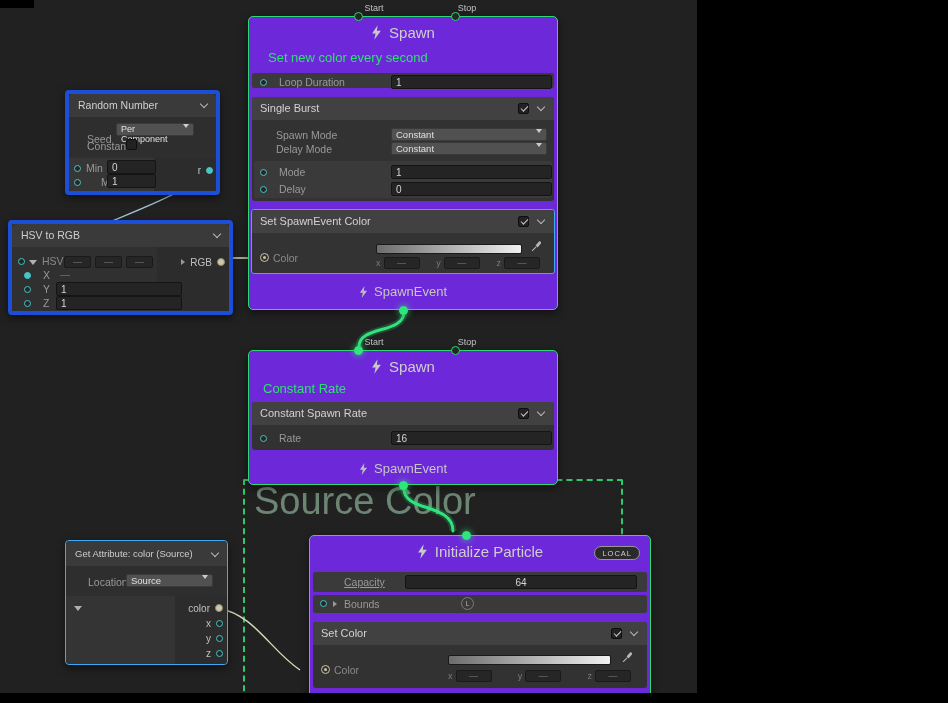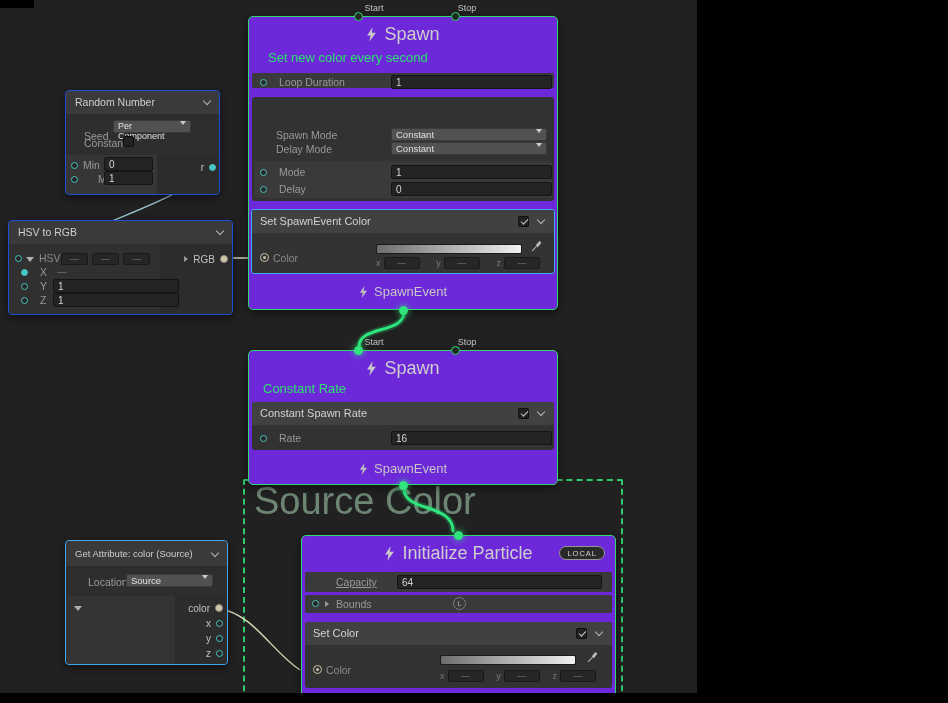--- a/index.html
+++ b/index.html
@@ -13,24 +13,24 @@
 
   
   .group-box { position:absolute; z-index:0; border:2px dashed #2fc96d; border-radius:2px; }
   .group-title { position:absolute; z-index:0; font-size:38px; color:rgba(138,173,148,0.72); white-space:nowrap; }
 
   svg.edges { position:absolute; left:0; top:0; z-index:1; }
 
   
   .node { position:absolute; z-index:2; background:#2e2e2e; border-radius:5px; box-shadow:0 3px 9px rgba(0,0,0,.5); font-size:10.5px; color:#b4b4b4; }
   .ctx { border:1.5px solid #30d872; background:#6d28d9; }
-  .op  { border:1px solid #1d4ed8; border-radius:4px; }
+  .op  { border:4px solid #1d4ed8; border-radius:4px; }
   .op.sel { border:1.5px solid #3fa8f4; }
 
-  .ctx-title { position:absolute; left:0; right:0; top:7px; display:flex; justify-content:center; align-items:center; gap:7px; font-size:18px; color:#cecece; }
+  .ctx-title { position:absolute; left:0; right:0; top:7px; display:flex; justify-content:center; align-items:center; gap:7px; font-size:15px; color:#cecece; }
   .note { position:absolute; font-size:13px; color:#2ce26d; white-space:nowrap; }
   .ctx-foot { position:absolute; left:0; right:0; display:flex; justify-content:center; align-items:center; gap:6px; font-size:13px; color:#c6c6c6; }
   .flow-label { position:absolute; font-size:9px; color:#c2c2c2; text-align:center; }
 
   .ohead { position:absolute; left:0; right:0; top:0; height:23px; background:#3a3a3a; border-radius:4px 4px 0 0; }
   .otitle { position:absolute; left:9px; top:5px; font-size:10.5px; color:#cfcfcf; white-space:nowrap; }
   .props { position:absolute; left:0; right:0; bottom:0; background:#363636; border-radius:0 0 4px 4px; }
   .outcol { position:absolute; right:0; top:0; bottom:0; background:#2c2c2c; border-radius:0 0 4px 0; }
   .outrow { position:absolute; display:flex; align-items:center; gap:5px; height:14px; }
   .olab { font-size:10px; color:#c0c0c0; }
@@ -106,20 +106,25 @@
     </div>
     <div class="note" style="left:19px;top:33px;">Set new color every second</div>
 
     <div class="prow" style="left:3px;right:3px;top:56px;height:15px;">
       <span class="port pd" style="left:8px;top:6px;"></span>
       <span class="lab" style="left:27px;top:3px;">Loop Duration</span>
       <div class="tf" style="left:139px;width:161px;top:2px;">1</div>
     </div>
 
     <div class="block" style="left:3px;right:3px;top:80px;height:104px;">
+      <div class="bhead">
+        <span class="btitle">Single Burst</span>
+        <span class="cb on" style="right:25px;top:6px;"></span>
+        <span class="chev" style="right:9px;top:7px;"></span>
+      </div>
       <span class="lab" style="left:24px;top:32px;">Spawn Mode</span>
       <div class="dd" style="left:139px;width:156px;top:31px;">
         <span>Constant</span>
           <span class="arr"></span>
       </div>
       <span class="lab" style="left:24px;top:46px;">Delay Mode</span>
       <div class="dd" style="left:139px;width:156px;top:45px;">
         <span>Constant</span>
           <span class="arr"></span>
       </div>
@@ -285,21 +290,21 @@
         <span class="olab">y</span>
         <span class="port pd ps"></span>
       </div>
       <div class="outrow" style="top:50px;right:4px;">
         <span class="olab">z</span>
         <span class="port pd ps"></span>
       </div>
     </div>
   </div>
 
-  <div class="node ctx" style="left:301px;top:535px;width:315px;height:168px;">
+  <div class="node ctx" style="left:309px;top:535px;width:342px;height:168px;text-align:center;">
     <span class="port pf on" style="left:152px;top:-5px;"></span>
     <div class="ctx-title">
       <svg width="11" height="15" viewBox="0 0 12 16">
           <path d="M7.2 0 L1.2 9 L5 9 L3.6 16 L10.8 6.2 L6.4 6.2 Z" fill="#c9c9c9"></path>
         </svg>
       <span>Initialize Particle</span>
     </div>
     <div class="badge" style="right:10px;top:10px;">LOCAL</div>
 
     <div class="prow" style="left:3px;right:3px;top:36px;height:20px;">

